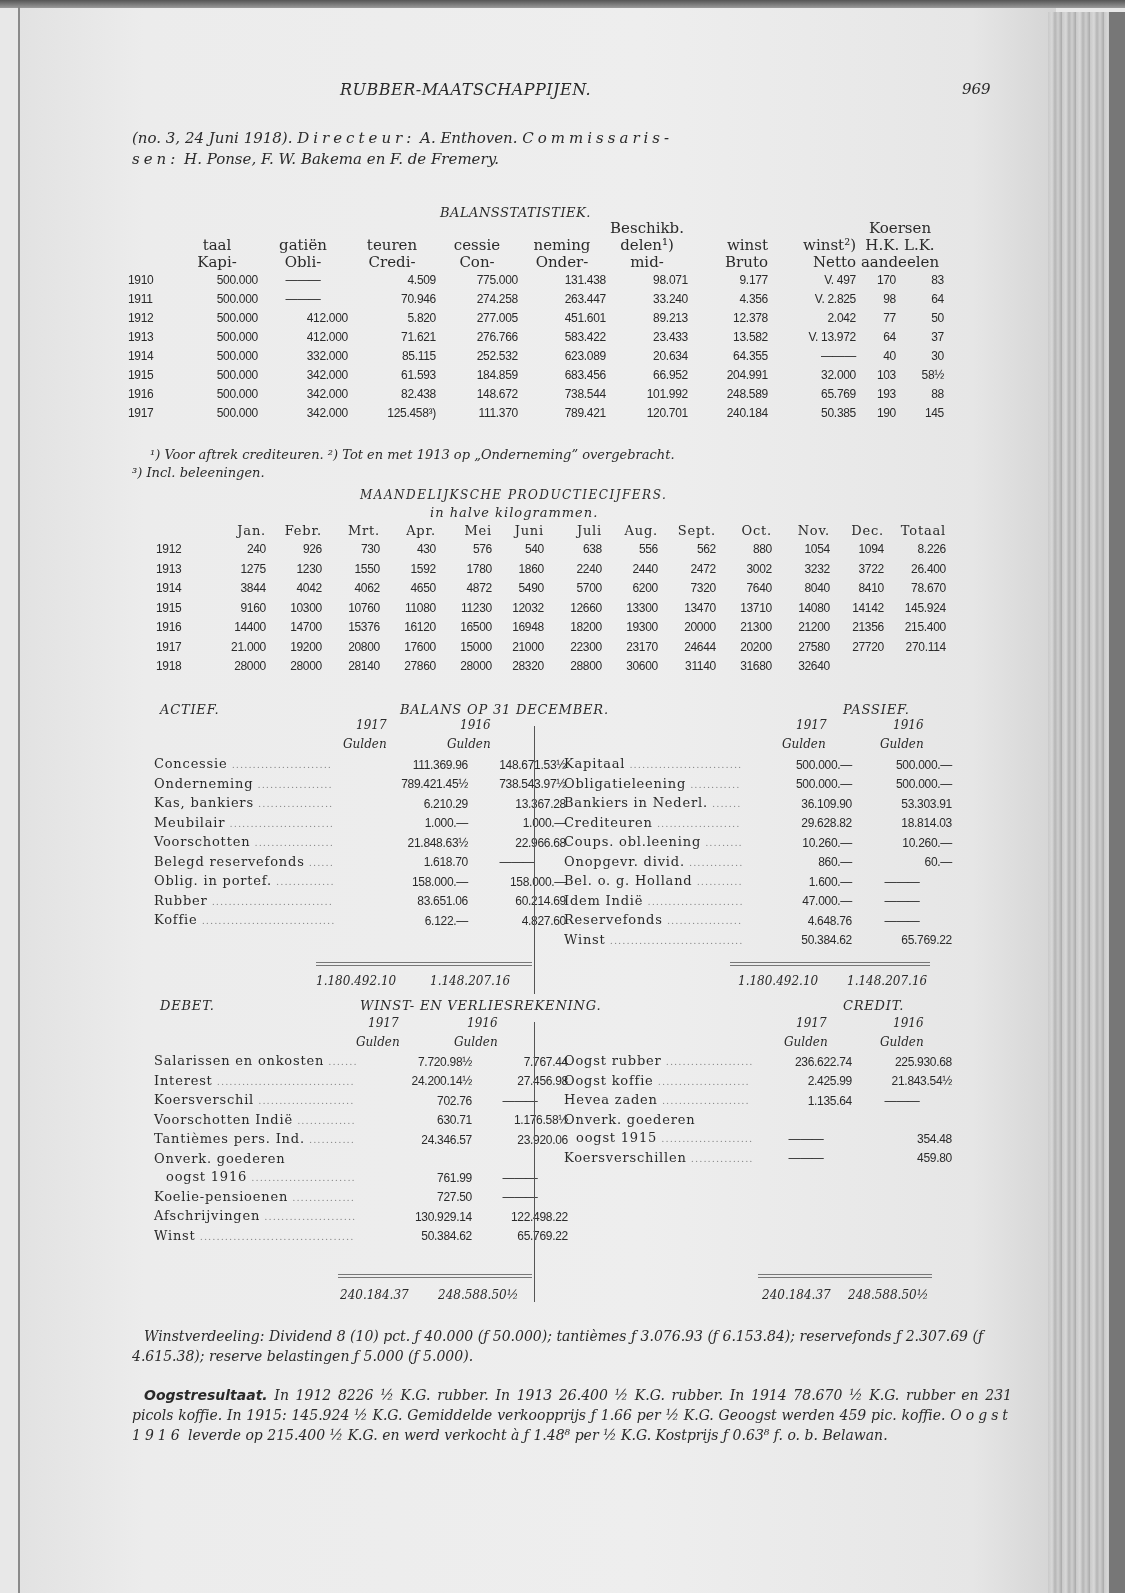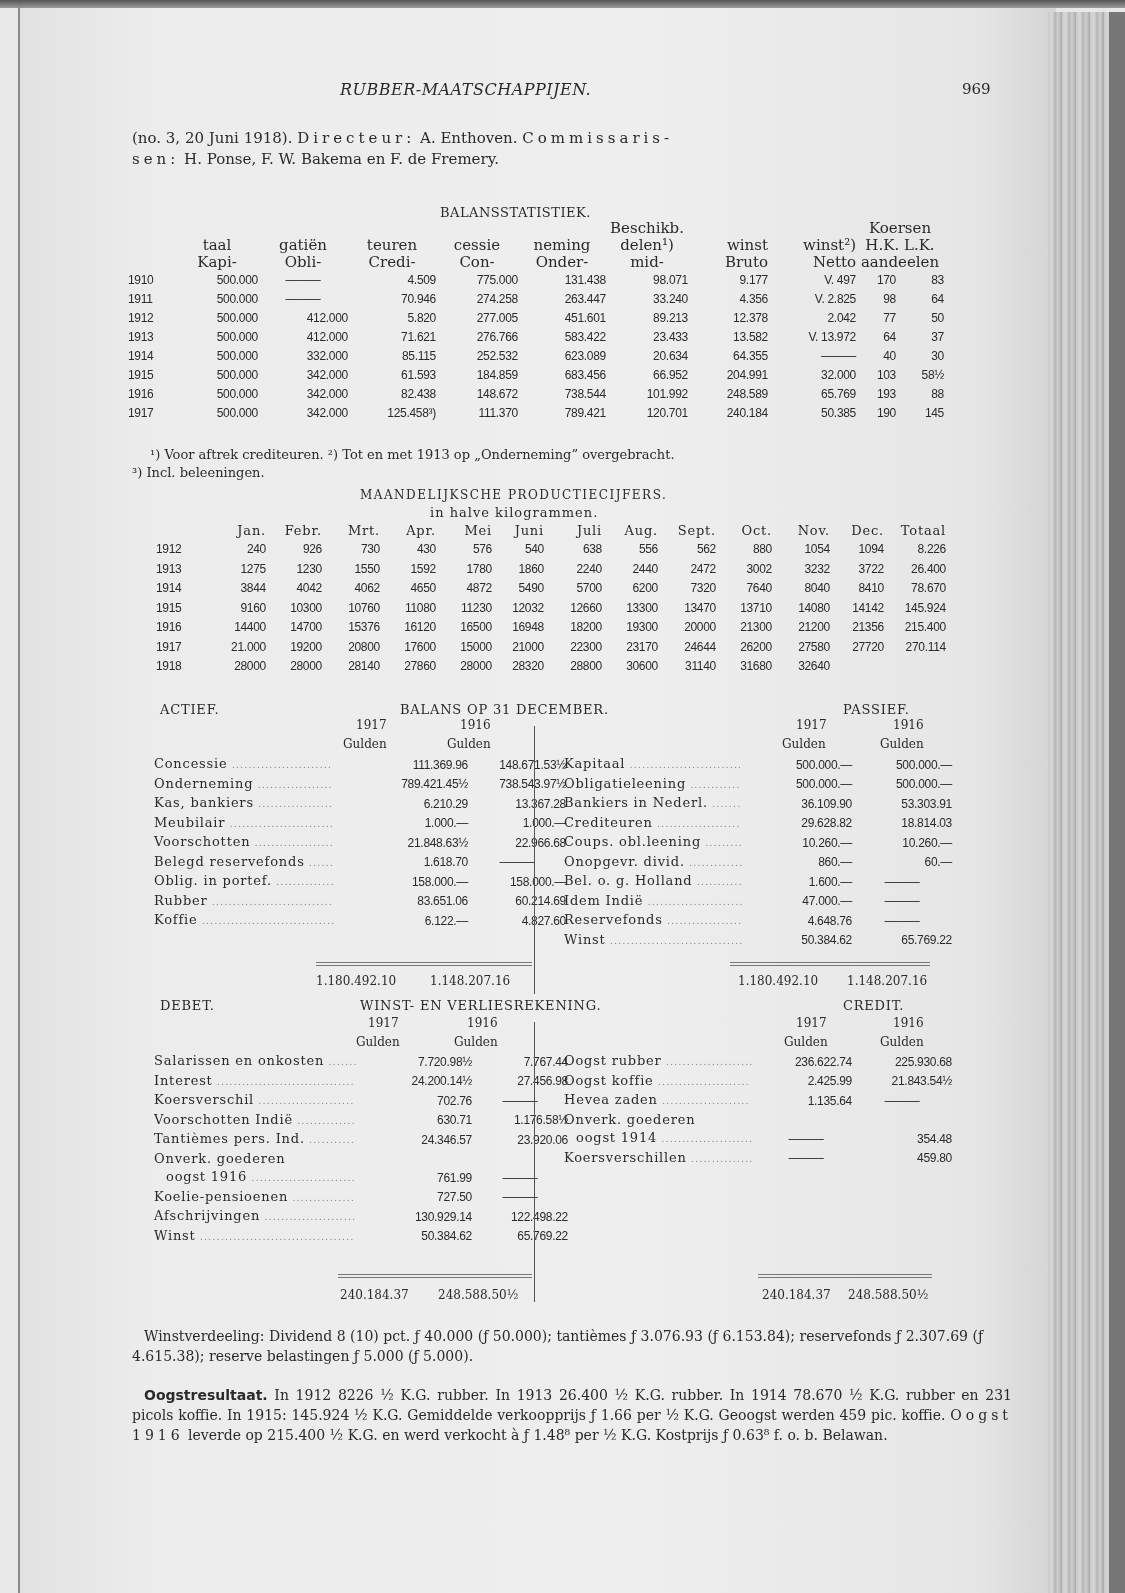--- a/index.html
+++ b/index.html
@@ -15,21 +15,21 @@
   .page {
     position: absolute; left: 20px; top: 8px; width: 1036px; height: 1585px;
     background: linear-gradient(90deg, #e2e2e2 0%, #ececec 12%, #eeeeee 60%, #e6e6e6 92%, #d4d4d4 100%);
   }
   .binding {
     position: absolute; left: 1048px; top: 12px; width: 77px; height: 1581px;
     background: repeating-linear-gradient(90deg, #c9c9c9 0px, #d8d8d8 4px, #b5b5b5 7px, #cfcfcf 10px, #a9a9a9 14px);
   }
   .binding::after { content: ""; position: absolute; right: 0; top: 0; width: 16px; height: 100%; background: #777; }
 
-  .abs { position: absolute; }
+  .abs { position: absolute; font-style: italic; }
   .running-head { left: 340px; top: 80px; font-style: italic; font-size: 16px; letter-spacing: 0.5px; }
   .page-no { left: 962px; top: 80px; font-size: 15px; }
   .intro { left: 132px; top: 128px; width: 880px; font-size: 15px; line-height: 21px; }
   .spaced { letter-spacing: 4px; }
 
   .small { font-size: 12px; }
 
   
   .stat-title { left: 440px; top: 205px; font-size: 13px; letter-spacing: 0.5px; }
   table { border-collapse: collapse; }
@@ -66,21 +66,21 @@
 
 <div class="topedge"></div>
 <div class="leftline"></div>
 <div class="page"></div>
 <div class="binding"></div>
 
 <div class="abs running-head">RUBBER-MAATSCHAPPIJEN.</div>
 <div class="abs page-no">969</div>
 
 <div class="abs intro">
-  <span>(no. 3, 20 Juni 1918). </span><span class="spaced">Directeur:</span><span> A. Enthoven. </span><span class="spaced">Commissaris-</span><br>
+  <span>(no. 3, 24 Juni 1918). </span><span class="spaced">Directeur:</span><span> A. Enthoven. </span><span class="spaced">Commissaris-</span><br>
   <span class="spaced">sen:</span><span> H. Ponse, F. W. Bakema en F. de Fremery.</span>
 </div>
 
 <div class="abs stat-title">BALANSSTATISTIEK.</div>
 <table class="stat">
   <colgroup>
     <col style="width:48px">
       <col style="width:82px">
       <col style="width:90px">
       <col style="width:88px">
@@ -364,21 +364,21 @@
         <td class="num">1917</td>
         <td class="r num">21.000</td>
         <td class="r num">19200</td>
         <td class="r num">20800</td>
         <td class="r num">17600</td>
         <td class="r num">15000</td>
         <td class="r num">21000</td>
         <td class="r num">22300</td>
         <td class="r num">23170</td>
         <td class="r num">24644</td>
-        <td class="r num">26200</td>
+        <td class="r num">20200</td>
         <td class="r num">27580</td>
         <td class="r num">27720</td>
         <td class="r num">270.114</td>
       </tr>
       <tr>
         <td class="num">1918</td>
         <td class="r num">28000</td>
         <td class="r num">28000</td>
         <td class="r num">28140</td>
         <td class="r num">27860</td>
@@ -623,21 +623,21 @@
         <td><span class="lbl">Hevea zaden</span><span class="dots"> .....................</span></td>
         <td class="r num">1.135.64</td>
         <td class="c num">———</td>
       </tr>
       <tr>
         <td><span class="lbl">Onverk. goederen</span></td>
         <td class="r num"></td>
         <td class="r num"></td>
       </tr>
       <tr>
-        <td><span class="lbl" style="padding-left: 12px;">oogst 1914</span><span class="dots"> ......................</span></td>
+        <td><span class="lbl" style="padding-left: 12px;">oogst 1915</span><span class="dots"> ......................</span></td>
         <td class="c num">———</td>
         <td class="r num">354.48</td>
       </tr>
       <tr>
         <td><span class="lbl">Koersverschillen</span><span class="dots"> ...............</span></td>
         <td class="c num">———</td>
         <td class="r num">459.80</td>
       </tr>
     </tbody>
 </table>

